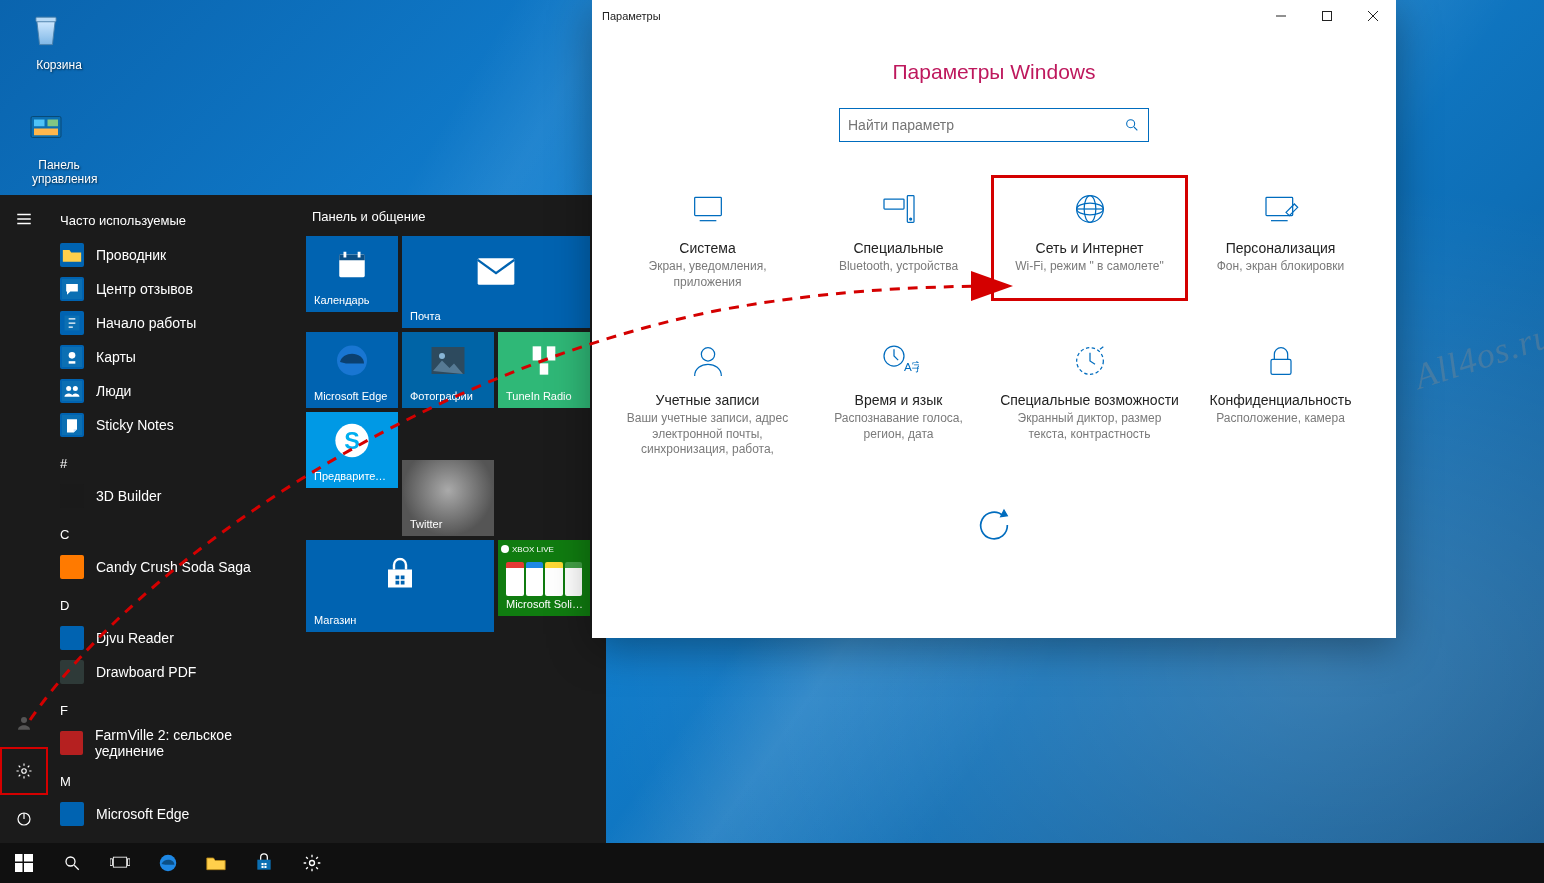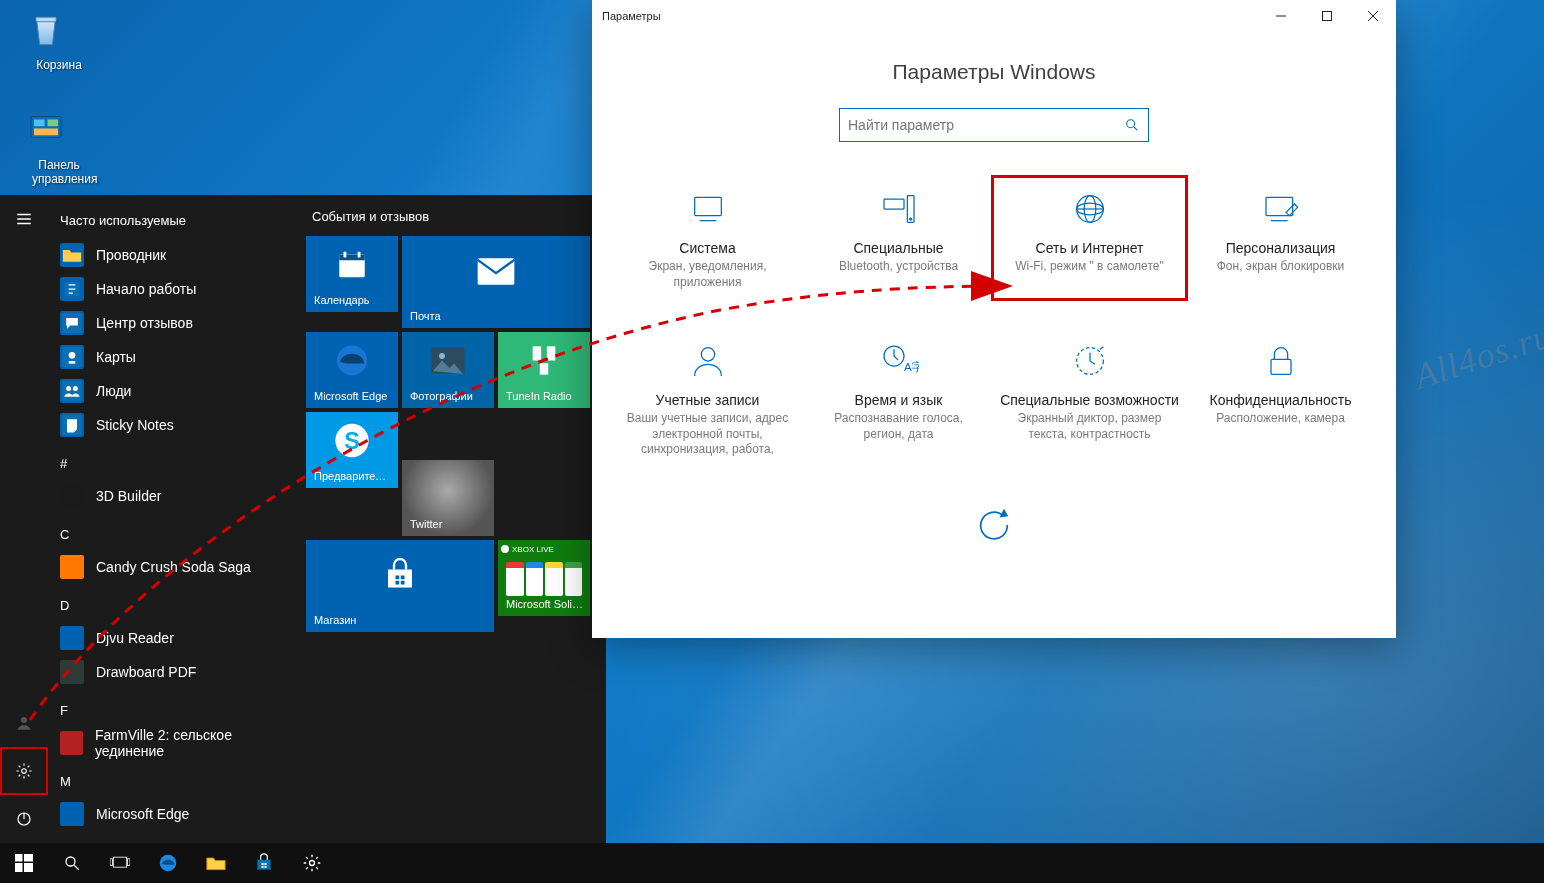--- a/index.html
+++ b/index.html
@@ -29,21 +29,21 @@
   .tile-grid { display:flex; flex-wrap:wrap; gap:4px; width:290px; }
   .tile { position:relative; color:#fff; font-size:12px; cursor:pointer; overflow:hidden; }
   .tile.med { width:92px; height:76px; }
   .tile.wide { width:188px; height:92px; }
   .tile .label { position:absolute; left:8px; bottom:6px; right:6px; font-size:11px; white-space:nowrap; overflow:hidden; text-overflow:ellipsis; }
   .tile .cicon { position:absolute; left:50%; top:40%; transform:translate(-50%,-50%); }
   
   .settings-win { position:absolute; left:592px; top:0; width:804px; height:638px; background:#fff; box-shadow:0 10px 40px rgba(0,0,0,0.35); display:flex; flex-direction:column; }
   .titlebar { height:32px; display:flex; align-items:center; padding-left:10px; font-size:11px; color:#222; }
   .titlebar .winbtn { width:46px; height:32px; display:flex; align-items:center; justify-content:center; cursor:pointer; color:#222; }
-  .settings-title { text-align:center; font-size:21px; font-weight:400; margin-top:28px; color:#404040; }
+  .settings-title { text-align:center; font-size:21px; font-weight:400; margin-top:28px; color:#be185d; }
   .search-wrap { display:flex; justify-content:center; margin-top:24px; }
   .search-box { width:310px; height:34px; border:1px solid #006cbe; display:flex; align-items:center; padding:0 8px; }
   .search-box input { flex:1; border:none; outline:none; font-size:14px; color:#555; }
   .search-box svg { width:16px; height:16px; color:#006cbe; }
   .settings-grid { display:grid; grid-template-columns:repeat(4,1fr); gap:0; margin-top:36px; padding:0 20px; }
   .setting-item { text-align:center; padding:8px 6px; cursor:pointer; }
   .setting-item .sicon { height:46px; display:flex; align-items:center; justify-content:center; margin-bottom:8px; color:#006cbe; }
   .setting-item .sicon svg { width:40px; height:40px; stroke:#006cbe; fill:none; stroke-width:1.5; }
   .setting-item .sname { font-size:14px; color:#222; }
   .setting-item .sdesc { font-size:12px; color:#7a7a7a; margin-top:3px; line-height:1.3; padding:0 4px; }
@@ -124,34 +124,34 @@
           <span class="app-icon">
             <svg width="20" height="18" viewBox="0 0 24 20">
               <path d="M1 4h8l2 3h12v11H1z" fill="#ffcf4b"></path>
             </svg>
           </span>
           <span>Проводник</span>
         </div>
         <div class="app-item">
           <span class="app-icon">
             <svg width="20" height="20" viewBox="0 0 24 24">
+              <rect width="24" height="24" fill="#0b6fb3"></rect>
+              <path d="M5 6h14v9H10l-4 4v-4H5z" fill="#fff"></path>
+            </svg>
+          </span>
+          <span>Центр отзывов</span>
+        </div>
+        <div class="app-item">
+          <span class="app-icon">
+            <svg width="20" height="20" viewBox="0 0 24 24">
               <rect x="3" y="3" width="18" height="18" fill="#0b6fb3"></rect>
               <path d="M8 7h8M8 12h8M8 17h5" stroke="#fff" stroke-width="1.5"></path>
             </svg>
           </span>
           <span>Начало работы</span>
-        </div>
-        <div class="app-item">
-          <span class="app-icon">
-            <svg width="20" height="20" viewBox="0 0 24 24">
-              <rect width="24" height="24" fill="#0b6fb3"></rect>
-              <path d="M5 6h14v9H10l-4 4v-4H5z" fill="#fff"></path>
-            </svg>
-          </span>
-          <span>Центр отзывов</span>
         </div>
         <div class="app-item">
           <span class="app-icon">
             <svg width="20" height="20" viewBox="0 0 24 24">
               <rect width="24" height="24" fill="#0b6fb3"></rect>
               <circle cx="12" cy="10" r="4" fill="#fff"></circle>
               <rect x="8" y="17" width="8" height="3" fill="#fff"></rect>
             </svg>
           </span>
           <span>Карты</span>
@@ -205,21 +205,21 @@
         </div>
         <div class="letter">M</div>
         <div class="app-item">
           <span class="app-icon" style="background:#0063B1"></span>
           <span>Microsoft Edge</span>
         </div>
       </div>
   </div>
 
   <div class="start-tiles">
-    <div class="tiles-title">События и отзывов</div>
+    <div class="tiles-title">Панель и общение</div>
     <div class="tile-grid" id="tile-grid">
         <div class="tile med" style="background: rgb(0, 99, 177);">
           <div class="cicon"><svg width="34" height="34" viewBox="0 0 24 24">
               <rect x="3" y="5" width="18" height="16" fill="#fff" rx="1"></rect>
               <rect x="3" y="5" width="18" height="4" fill="#0b4f86"></rect>
               <line x1="7" y1="3" x2="7" y2="7" stroke="#fff" stroke-width="2"></line>
               <line x1="17" y1="3" x2="17" y2="7" stroke="#fff" stroke-width="2"></line>
             </svg></div>
           <div class="label">Календарь</div>
         </div>

